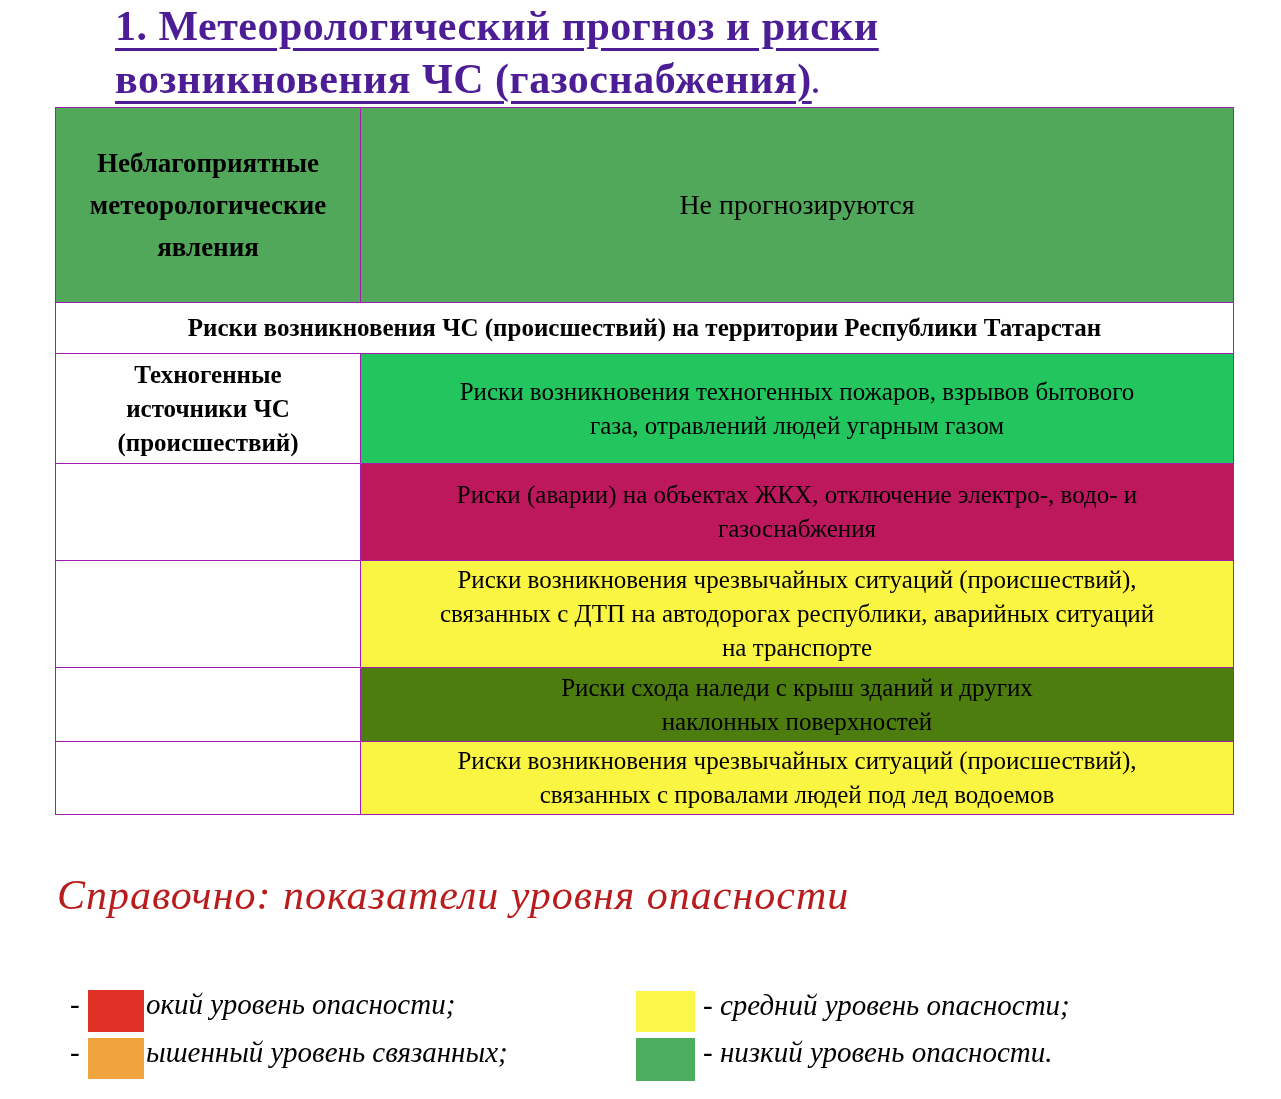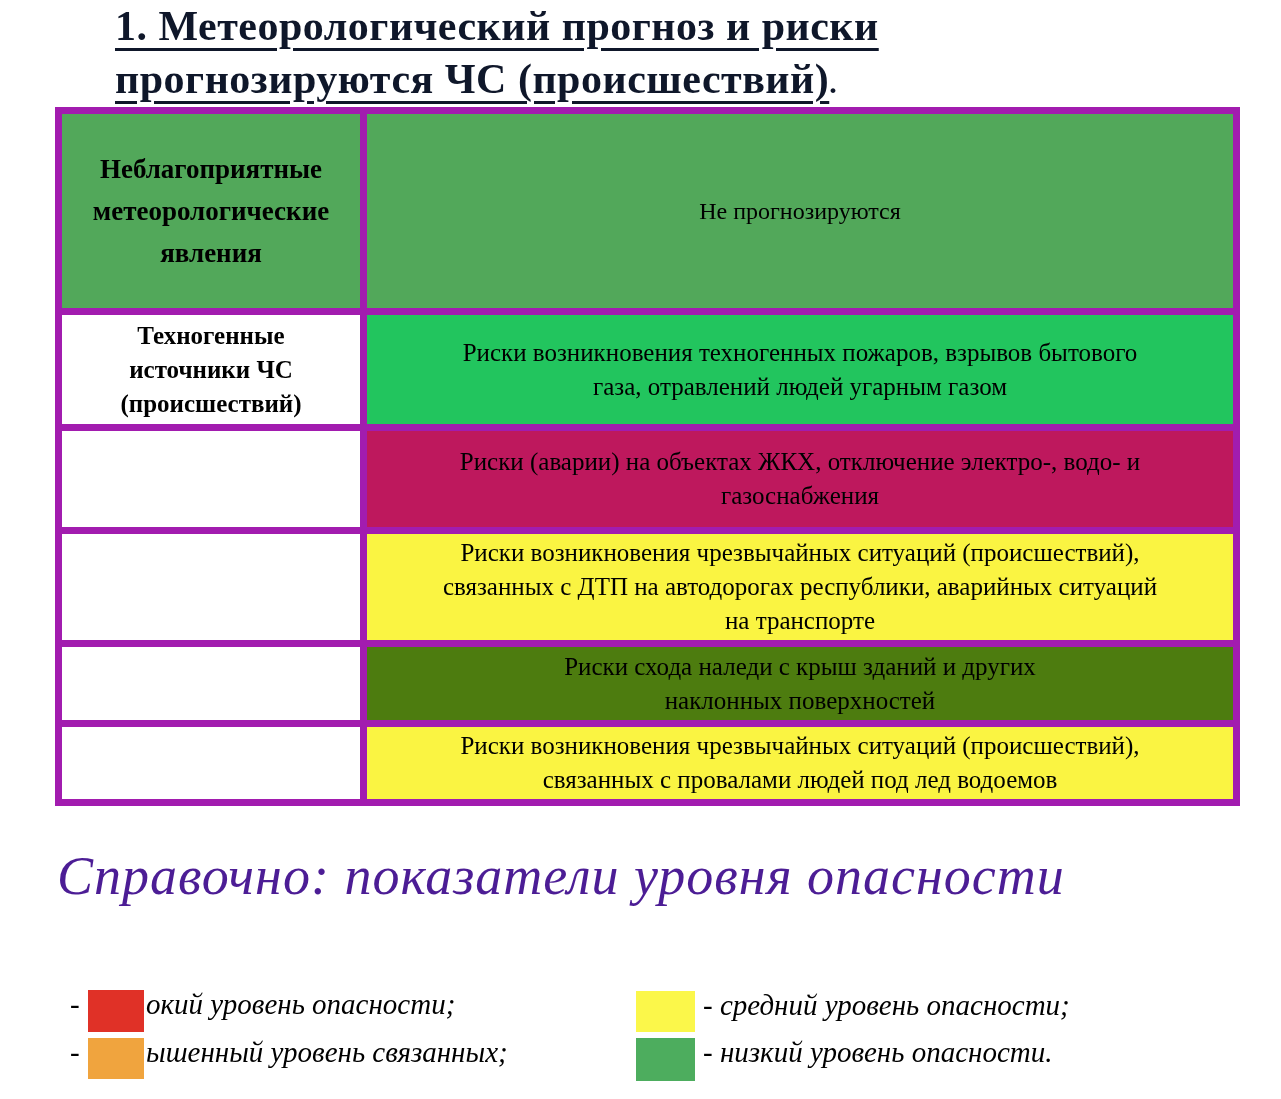--- a/index.html
+++ b/index.html
@@ -11,67 +11,67 @@
     color:#000;
     overflow:hidden;
   }
 
   
   .title{
     position:absolute;left:115px;top:0px;
     margin:0;
     font-size:42px;font-weight:bold;
     line-height:53px;letter-spacing:0.5px;
-    color:#0f172a;
+    color:#4c1d95;
   }
   .title .u{
     text-decoration:underline;
     text-decoration-thickness:3px;
     text-underline-offset:8px;
   }
   .title .title-period{font-size:30px;}
 
   
   table.risk-table{
     position:absolute;left:55px;top:107px;
     width:1178px;
     border-collapse:collapse;
     table-layout:fixed;
   }
   table.risk-table td{
-    border:7px solid #a21caf;
+    border:1px solid #a21caf;
     text-align:center;
     vertical-align:middle;
     padding:2px 14px;
     font-size:25px;
     line-height:34px;
     white-space:pre-line;
     overflow:hidden;
   }
   col.c1{width:305px;}
   col.c2{width:873px;}
   .r-header td{height:190px;}
   .r-header .cell-left{font-weight:bold;font-size:27px;line-height:42px;}
-  .r-header .cell-right{font-size:24px;}
+  .r-header .cell-right{font-size:28px;}
   .r-section td{height:46px;font-weight:bold;font-size:26px;line-height:30px;padding:2px 6px;}
   .r-risk0 td{height:105px;}
   .r-risk1 td{height:92px;}
   .r-risk2 td{height:102px;}
   .r-risk3 td{height:69px;}
   .r-risk4 td{height:67px;}
   .label-cell{font-weight:bold;font-size:26px;line-height:36px;}
 
   
   .ref-heading{
-    position:absolute;left:57px;top:851px;
+    position:absolute;left:57px;top:870px;
     font-style:italic;
-    font-size:54px;
+    font-size:42px;
     letter-spacing:1px;
     line-height:50px;
-    color:#4c1d95;
+    color:#b91c1c;
   }
 
   
   .legend-item{position:absolute;width:575px;height:54px;}
   .li-0{left:60px;top:983px;}
   .li-1{left:60px;top:1031px;}
   .li-2{left:630px;top:984px;}
   .li-3{left:630px;top:1031px;}
   .legend-dash{
     position:absolute;left:10px;top:0;
@@ -89,33 +89,36 @@
     text-align:center;
   }
   .li-0 .legend-label,.li-1 .legend-label{left:86px;}
   .li-2 .legend-label,.li-3 .legend-label{left:73px;}
 </style>
 </head>
 <body>
 
 <div class="page">
 
-  <h1 class="title"><span class="u">1. Метеорологический прогноз и риски</span><br><span class="u">прогнозируются ЧС (происшествий)</span><span class="title-period">.</span></h1>
+  <h1 class="title"><span class="u">1. Метеорологический прогноз и риски</span><br><span class="u">возникновения ЧС (газоснабжения)</span><span class="title-period">.</span></h1>
 
   <table class="risk-table">
     <colgroup>
         <col class="c1">
         <col class="c2">
       </colgroup>
     <tbody>
       <tr class="r-header">
         <td class="cell-left" style="background-color: rgb(82, 168, 90);">Неблагоприятные
 метеорологические
 явления</td>
         <td class="cell-right" style="background-color: rgb(82, 168, 90);">Не прогнозируются</td>
+      </tr>
+      <tr class="r-section">
+        <td colspan="2">Риски возникновения ЧС (происшествий) на территории Республики Татарстан</td>
       </tr>
       <tr class="r-risk0">
         <td class="label-cell">Техногенные
 источники ЧС
 (происшествий)</td>
         <td style="background-color: #22c55e;">Риски возникновения техногенных пожаров, взрывов бытового
 газа, отравлений людей угарным газом</td>
       </tr>
       <tr class="r-risk1">
         <td></td>

